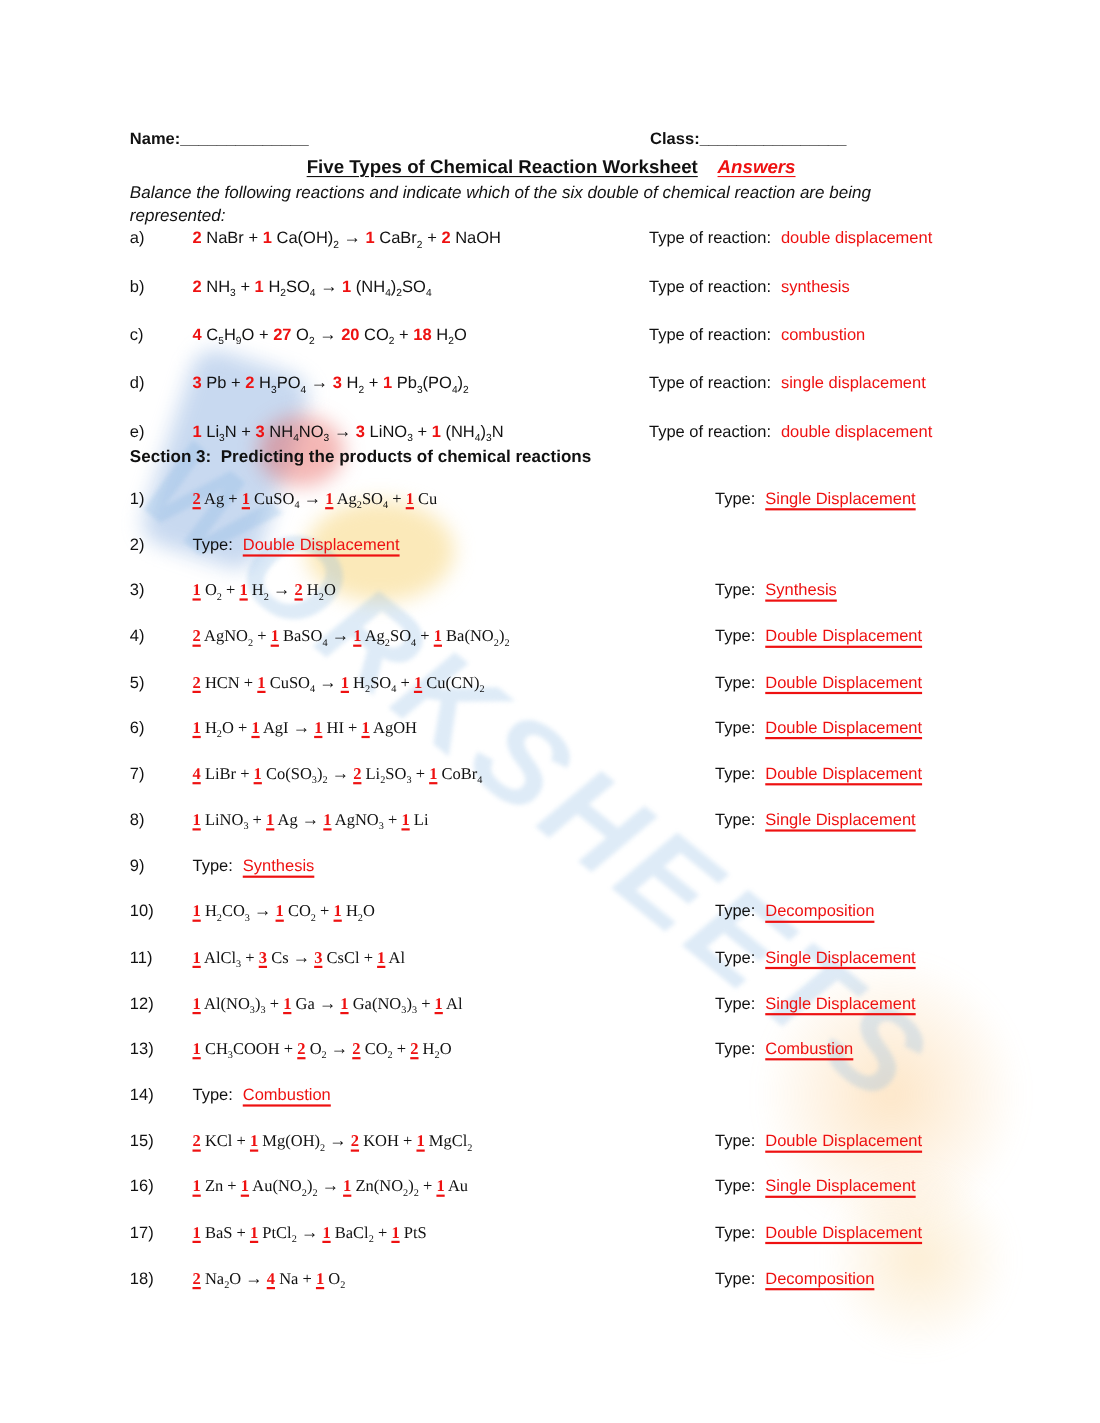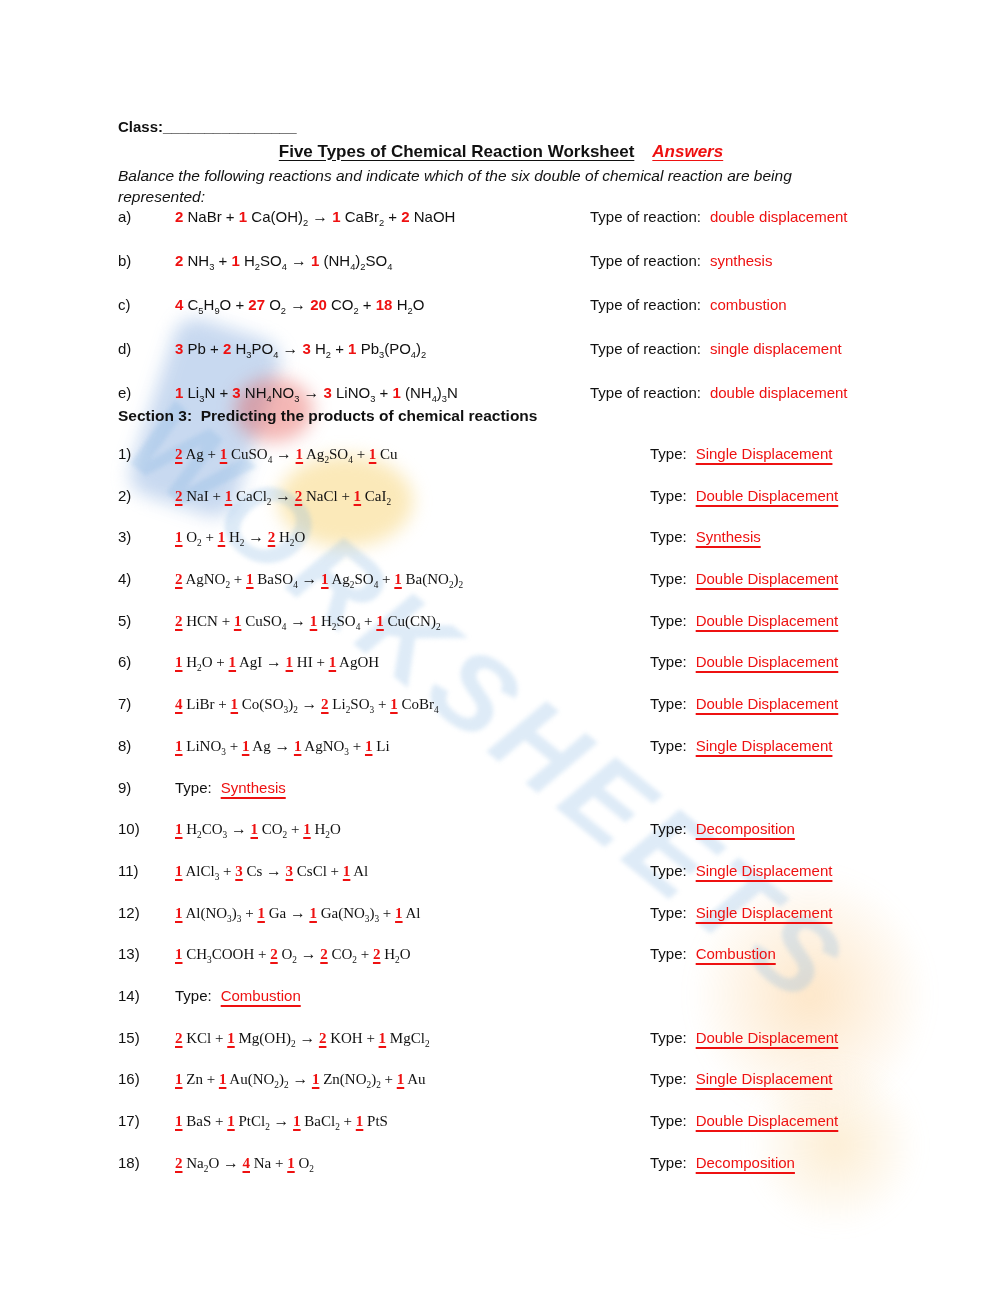--- a/index.html
+++ b/index.html
@@ -70,20 +70,21 @@
 <div class="wm wm-blob wm-blue"></div>
 <div class="wm wm-blob wm-red"></div>
 <div class="wm wm-blob wm-yellow"></div>
 <div class="wm wm-blob wm-orange1"></div>
 <div class="wm wm-blob wm-orange2"></div>
 <div class="wm wm-text">WORKSHEETS</div>
 
 <div class="content">
 
   <div class="nameline">
+    <span class="namepart"><span>Name:</span><span>______________</span></span>
     <span class="classpart"><span>Class:</span><span>________________</span></span>
   </div>
 
   <div class="title">
     <span class="title-main">Five Types of Chemical Reaction Worksheet</span><span class="title-ans red" style="color: rgb(238, 17, 17);">Answers</span>
   </div>
 
   <div class="instructions">Balance the following reactions and indicate which of the six double of chemical reaction are being represented:</div>
 
   <div class="rowsA" id="rowsA">
@@ -117,21 +118,20 @@
   <div class="s3heading">Section 3:  Predicting the products of chemical reactions</div>
 
   <div class="rows3" id="rows3">
       <div class="row3">
         <span class="rid">1)</span>
         <span class="eq"><span class="coef u" style="color:#ee1111">2</span> <span>Ag</span> + <span class="coef u" style="color:#ee1111">1</span> <span>CuSO<sub>4</sub></span> <span class="arrow">→</span> <span class="coef u" style="color:#ee1111">1</span> <span>Ag<sub>2</sub>SO<sub>4</sub></span> + <span class="coef u" style="color:#ee1111">1</span> <span>Cu</span></span>
         <span class="tcell"><span class="tlabel">Type:</span><span class="ans u" style="color:#ee1111">Single Displacement</span></span>
       </div>
       <div class="row3">
         <span class="rid">2)</span>
-        <span class="eq"><span class="coef u" style="color:#ee1111">2</span> <span>NaI</span> + <span class="coef u" style="color:#ee1111">1</span> <span>CaCl<sub>2</sub></span> <span class="arrow">→</span> <span class="coef u" style="color:#ee1111">2</span> <span>NaCl</span> + <span class="coef u" style="color:#ee1111">1</span> <span>CaI<sub>2</sub></span></span>
         <span class="tcell"><span class="tlabel">Type:</span><span class="ans u" style="color:#ee1111">Double Displacement</span></span>
       </div>
       <div class="row3">
         <span class="rid">3)</span>
         <span class="eq"><span class="coef u" style="color:#ee1111">1</span> <span>O<sub>2</sub></span> + <span class="coef u" style="color:#ee1111">1</span> <span>H<sub>2</sub></span> <span class="arrow">→</span> <span class="coef u" style="color:#ee1111">2</span> <span>H<sub>2</sub>O</span></span>
         <span class="tcell"><span class="tlabel">Type:</span><span class="ans u" style="color:#ee1111">Synthesis</span></span>
       </div>
       <div class="row3">
         <span class="rid">4)</span>
         <span class="eq"><span class="coef u" style="color:#ee1111">2</span> <span>AgNO<sub>2</sub></span> + <span class="coef u" style="color:#ee1111">1</span> <span>BaSO<sub>4</sub></span> <span class="arrow">→</span> <span class="coef u" style="color:#ee1111">1</span> <span>Ag<sub>2</sub>SO<sub>4</sub></span> + <span class="coef u" style="color:#ee1111">1</span> <span>Ba(NO<sub>2</sub>)<sub>2</sub></span></span>

